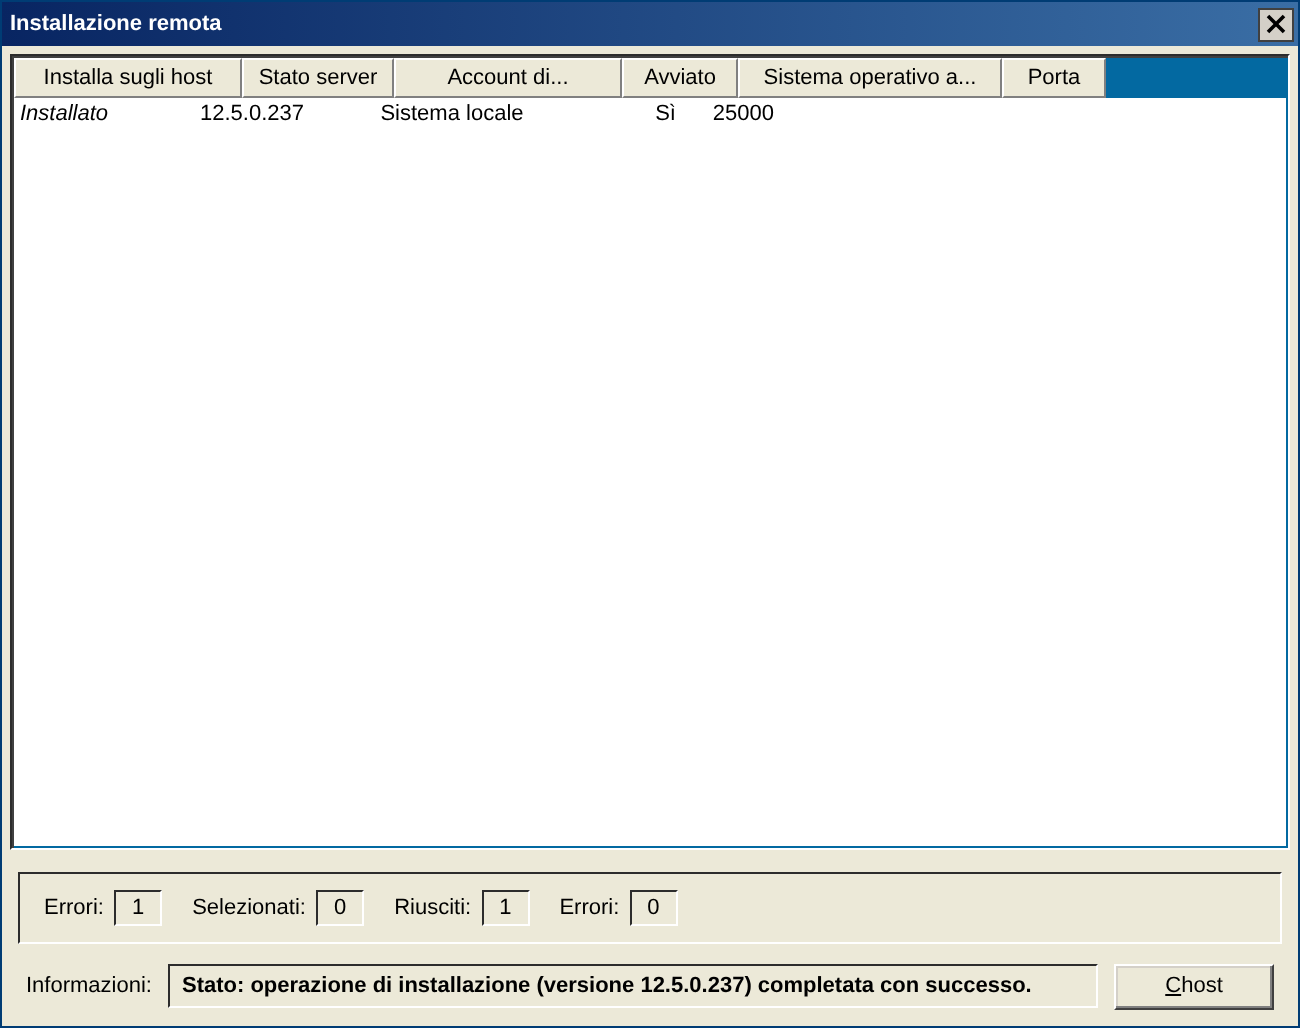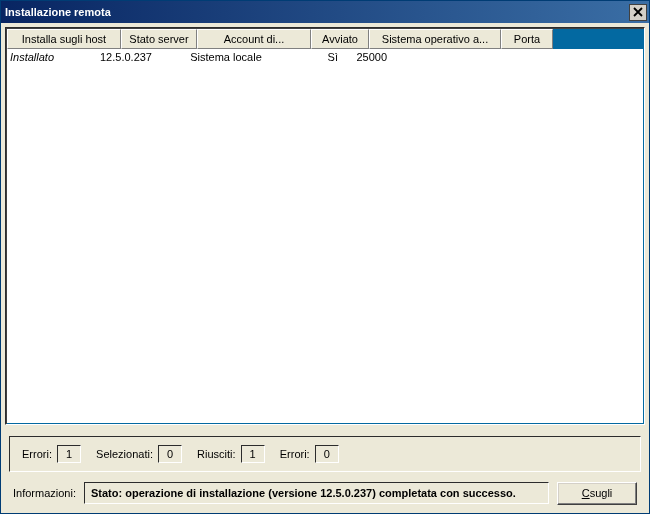--- a/index.html
+++ b/index.html
@@ -217,17 +217,17 @@
       </div>
       <div class="statField">
         <span>Errori:</span>
         <span class="sunkenbox">0</span>
       </div>
     </div>
 
     <div class="bottombar">
       <span>Informazioni:</span>
       <div class="infobox">Stato: operazione di installazione (versione 12.5.0.237) completata con successo.</div>
-      <button class="btn"><u>C</u><span>sugli</span></button>
+      <button class="btn"><u>C</u><span>host</span></button>
     </div>
 
   </div>
 </div>
 
 </body></html>

